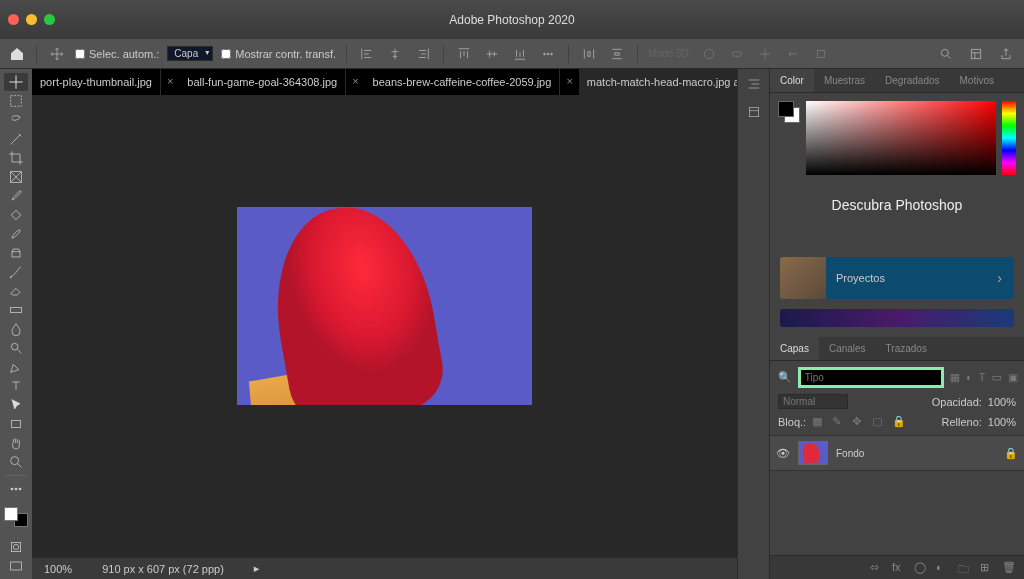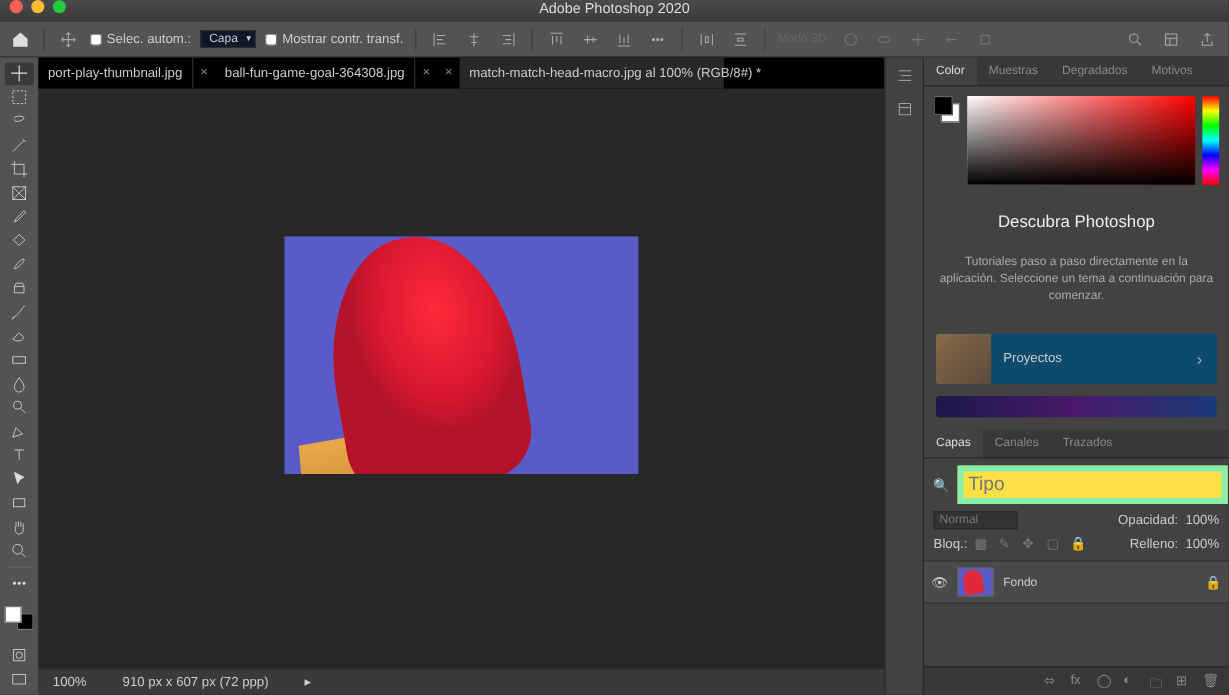--- a/index.html
+++ b/index.html
@@ -1,17 +1,17 @@
 <!DOCTYPE html>
 <html><head>
 <meta charset="utf-8">
 <style>
 *{margin:0;padding:0;box-sizing:border-box;font-family:-apple-system,Helvetica,Arial,sans-serif;font-size:11px;color:#ccc;user-select:none}
 body{background:#323232;width:1024px;height:579px;overflow:hidden;display:flex;flex-direction:column}
-.window-titlebar{height:18px;background:linear-gradient(#4a4a4a,#3a3a3a);display:flex;align-items:flex-start;position:relative}
+.window-titlebar{height:39px;background:linear-gradient(#4a4a4a,#3a3a3a);display:flex;align-items:center;position:relative}
 .traffic-lights{display:flex;gap:7px;margin-left:8px}
 .tl{width:11px;height:11px;border-radius:50%}
 .tl.red{background:#ff5f57}
 .tl.yel{background:#febc2e}
 .tl.grn{background:#28c840}
 .app-title{position:absolute;left:50%;transform:translateX(-50%);font-size:12px;color:#ddd}
 .toolbar{height:30px;background:#535353;border-bottom:1px solid #2a2a2a;display:flex;align-items:center;padding:0 8px;gap:8px}
 .home-ic{width:18px;height:18px;display:flex;align-items:center;justify-content:center}
 .sep{width:1px;height:18px;background:#404040;margin:0 2px}
 .opt-cb{display:flex;align-items:center;gap:4px;font-size:10px;color:#ccc}
@@ -55,21 +55,21 @@
 .learn{padding:14px 12px;text-align:center}
 .learn-title{font-size:14px;color:#eee;margin-bottom:20px}
 .learn-desc{font-size:10px;color:#aaa;line-height:1.4}
 .learn-row{margin:10px;height:42px;background:#0c4a6e;display:flex;align-items:center;border-radius:3px;overflow:hidden}
 .learn-thumb{width:46px;height:42px;background:linear-gradient(135deg,#8a6a4a,#5a4a3a)}
 .learn-thumb2{background:linear-gradient(90deg,#1a1a4a,#4a1a6a,#1a3a7a)}
 .learn-label{flex:1;padding:0 10px;font-size:11px}
 .learn-arr{padding:0 12px;font-size:14px;color:#aaa}
 .layers-opts{padding:6px 8px;display:flex;flex-direction:column;gap:6px;border-bottom:1px solid #333}
 .lo-row{display:flex;align-items:center;gap:6px;font-size:10px;color:#777}
-.lo-search{flex:1;background:#fde047;border:5px solid #86efac;padding:2px 4px;color:#777;font-size:16px}
+.lo-search{flex:1;background:#000000;border:3px solid #86efac;padding:2px 4px;color:#777;font-size:10px}
 .lo-ic{width:14px;height:14px;color:#777}
 .lo-dd{background:#333;border:1px solid #2a2a2a;padding:1px 4px;font-size:10px;color:#777;width:70px}
 .layers-list{flex:1;overflow:auto}
 .layer{height:35px;background:#4a4a4a;display:flex;align-items:center;padding:0 6px;gap:8px;border-bottom:1px solid #333}
 .layer-eye{width:14px;color:#ccc}
 .layer-thumb{width:30px;height:24px;background:#5b5bc7;border:1px solid #666;position:relative;overflow:hidden}
 .layer-thumb:after{content:"";position:absolute;width:16px;height:20px;background:#e02a3a;border-radius:8px 8px 3px 3px;left:4px;top:1px;transform:rotate(-8deg)}
 .layer-name{flex:1;font-size:10px}
 .layer-lock{color:#888}
 .layers-footer{height:24px;background:#383838;border-top:1px solid #2a2a2a;display:flex;align-items:center;justify-content:flex-end;padding:0 8px;gap:8px}
@@ -345,20 +345,23 @@
   <div class="center">
     <div class="tabs">
       <div class="tab">
           <span>port-play-thumbnail.jpg</span>
         </div>
       <div class="tab-close" style="padding:6px 6px 0">×</div>
       <div class="tab">
           <span>ball-fun-game-goal-364308.jpg</span>
         </div>
       <div class="tab-close" style="padding:6px 6px 0">×</div>
+      <div class="tab">
+          <span>beans-brew-caffeine-coffee-2059.jpg</span>
+        </div>
       <div class="tab-close" style="padding:6px 6px 0">×</div>
       <div class="tab active">
           <span>match-match-head-macro.jpg al 100% (RGB/8#) *</span>
         </div>
 
     </div>
     <div class="canvas-wrap">
       <div class="canvas">
         <div class="match-stick"></div>
         <div class="match-head"></div>
@@ -396,21 +399,20 @@
       <div class="cp-swatch">
         <div class="cp-fg"></div>
           <div class="cp-bg"></div>
       </div>
       <div class="cp-picker"></div>
       <div class="cp-hue"></div>
     </div>
 
     <div class="learn">
       <div class="learn-title">Descubra Photoshop</div>
-      <div class="learn-desc">Tutoriales paso a paso directamente en la aplicación. Seleccione un tema a continuación para comenzar.</div>
     </div>
     <div class="learn-row">
       <div class="learn-thumb"></div>
       <div class="learn-label">Proyectos</div>
       <div class="learn-arr">›</div>
     </div>
     <div class="learn-row" style="height:18px;margin-top:0">
       <div class="learn-thumb learn-thumb2" style="width:100%;height:100%"></div>
     </div>
 

